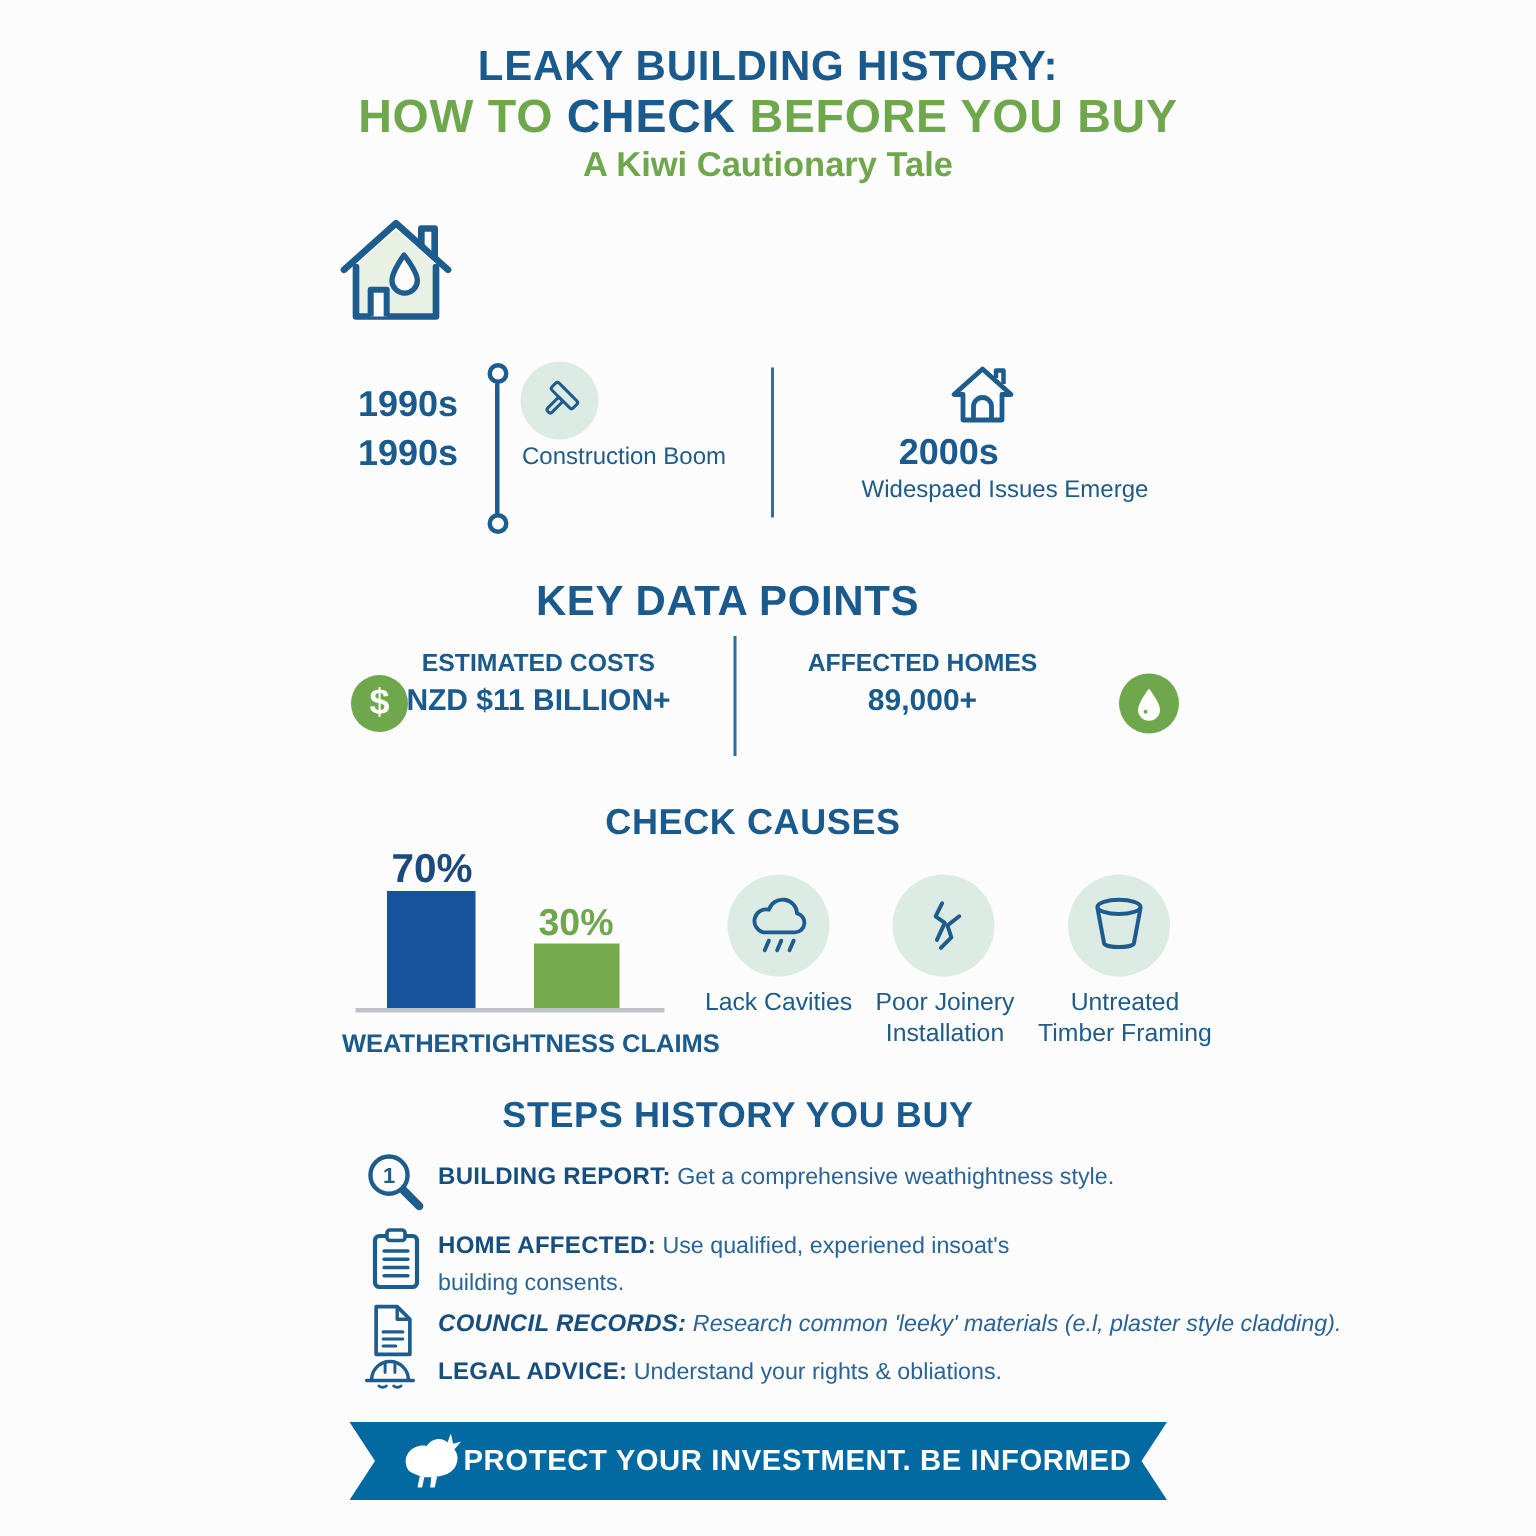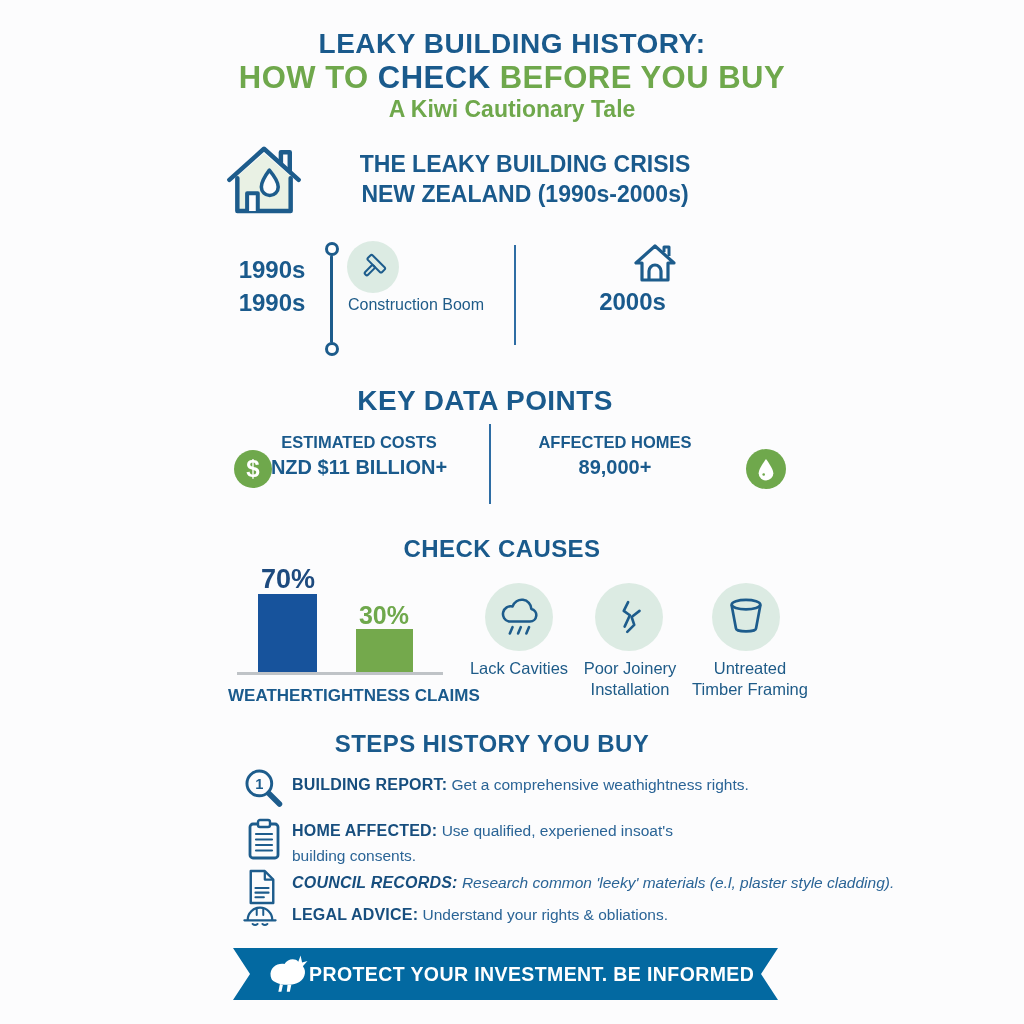--- a/index.html
+++ b/index.html
@@ -102,24 +102,20 @@
   <span class="abs crisis-icon">
     <svg viewBox="0 0 90 96" width="80" height="86">
       <path d="M15 45 L45 19 L75 45 V84 H15 Z" fill="#e9f1e4" stroke="none"></path>
       <path d="M15 47 V84 H75 V47" fill="none" stroke="#1d5c8c" stroke-width="5" stroke-linejoin="round" stroke-linecap="round"></path>
       <path d="M6 49 L45 14 L84 49" fill="none" stroke="#1d5c8c" stroke-width="5" stroke-linejoin="round" stroke-linecap="round"></path>
       <path d="M64 30 V18 H74 V39" fill="none" stroke="#1d5c8c" stroke-width="5" stroke-linejoin="round" stroke-linecap="round"></path>
       <path d="M26 84 V64 H38 V84" fill="#fcfcfd" stroke="#1d5c8c" stroke-width="4.5" stroke-linejoin="round"></path>
       <path d="M51 38 C51 38 42 50 42 57 a9.5 9.5 0 0 0 19 0 C61 50 51 38 51 38 Z" fill="#fcfcfd" stroke="#1d5c8c" stroke-width="4" stroke-linejoin="round"></path>
     </svg>
   </span>
-  <div class="abs ctr crisis-text">
-    <div class="nowrap">THE LEAKY BUILDING CRISIS</div>
-    <div class="nowrap">NEW ZEALAND (1990s-2000s)</div>
-  </div>
 
   <div class="abs ctr era1a">1990s</div>
   <div class="abs ctr era1b">1990s</div>
   <div class="abs tl-line"></div>
   <div class="abs tl-dot top"></div>
   <div class="abs tl-dot bot"></div>
   <div class="abs hammer-circle">
     <svg viewBox="0 0 48 48" width="32" height="32">
       <g transform="rotate(45 24 24)" fill="none" stroke="#1d5c8c" stroke-width="3" stroke-linejoin="round">
         <rect x="9" y="12" width="30" height="10" rx="2.5"></rect>
@@ -130,20 +126,21 @@
   <div class="abs ctr event1 nowrap">Construction Boom</div>
   <div class="abs tl-divider"></div>
   <span class="abs tl-house">
     <svg viewBox="0 0 46 46" width="46" height="46">
       <path d="M23 6 L4 23 H10 V40 H36 V23 H42 Z" fill="none" stroke="#1d5c8c" stroke-width="3.2" stroke-linejoin="round" stroke-linecap="round"></path>
       <path d="M17 40 V31 a6 6 0 0 1 12 0 V40" fill="none" stroke="#1d5c8c" stroke-width="3.2" stroke-linejoin="round"></path>
       <path d="M32 12 V7 H37 V16" fill="none" stroke="#1d5c8c" stroke-width="3" stroke-linejoin="round"></path>
     </svg>
   </span>
   <div class="abs ctr era2">2000s</div>
+  <div class="abs ctr event2 nowrap">Widespaed Issues Emerge</div>
 
   <div class="abs ctr kd-heading">KEY DATA POINTS</div>
   <div class="abs kd-dollar">
       <span>$</span>
     </div>
   <div class="abs ctr kd-llabel nowrap">ESTIMATED COSTS</div>
   <div class="abs ctr kd-lvalue nowrap">NZD $11 BILLION+</div>
   <div class="abs kd-divider"></div>
   <div class="abs ctr kd-rlabel nowrap">AFFECTED HOMES</div>
   <div class="abs ctr kd-rvalue nowrap">89,000+</div>
@@ -192,21 +189,21 @@
 
   <div class="abs ctr steps-heading">STEPS HISTORY YOU BUY</div>
 
   <span class="abs step-icon sicon1">
     <svg viewBox="0 0 48 48" width="44" height="44">
       <circle cx="20" cy="19" r="13.5" fill="none" stroke="#1d5c8c" stroke-width="3.2"></circle>
       <path d="M30.5 30 L42 41.5" stroke="#1d5c8c" stroke-width="6" stroke-linecap="round"></path>
       <text x="20" y="25" text-anchor="middle" font-size="16" font-weight="bold" fill="#1d5c8c">1</text>
     </svg>
   </span>
-  <div class="abs step-text stext1 nowrap"><b>BUILDING REPORT:</b> <span>Get a comprehensive weathightness rights.</span></div>
+  <div class="abs step-text stext1 nowrap"><b>BUILDING REPORT:</b> <span>Get a comprehensive weathightness style.</span></div>
 
   <span class="abs step-icon sicon2">
     <svg viewBox="0 0 36 44" width="36" height="44">
       <rect x="4" y="6" width="28" height="34" rx="3" fill="none" stroke="#1d5c8c" stroke-width="2.8"></rect>
       <rect x="12" y="2" width="12" height="7" rx="2" fill="#fcfcfd" stroke="#1d5c8c" stroke-width="2.4"></rect>
       <path d="M10 16 h16 M10 21.5 h16 M10 27 h16 M10 32.5 h16" stroke="#1d5c8c" stroke-width="2.2" stroke-linecap="round"></path>
     </svg>
   </span>
   <div class="abs step-text stext2">
     <div class="nowrap"><b>HOME AFFECTED:</b> <span>Use qualified, experiened insoat's</span></div>

